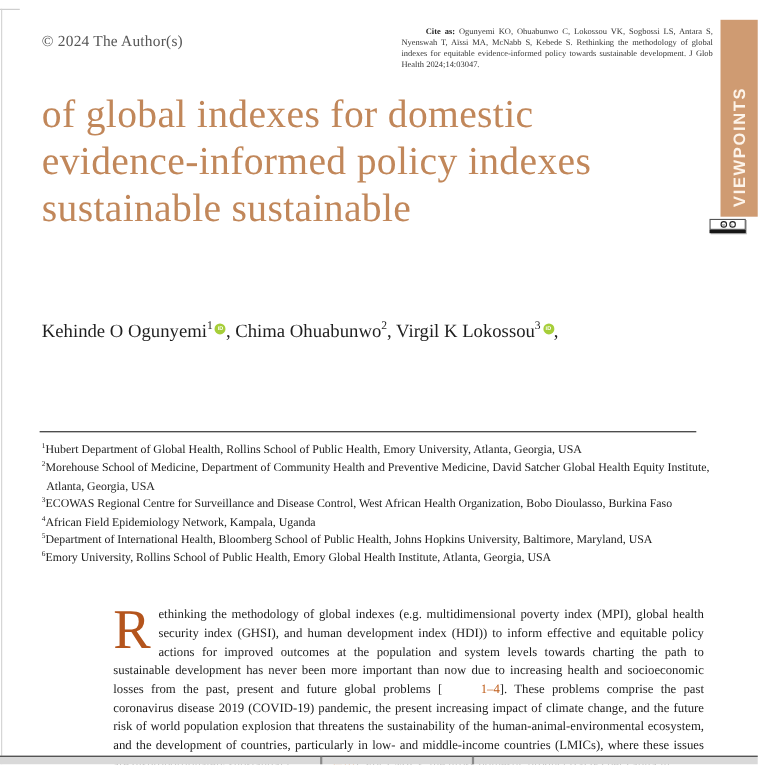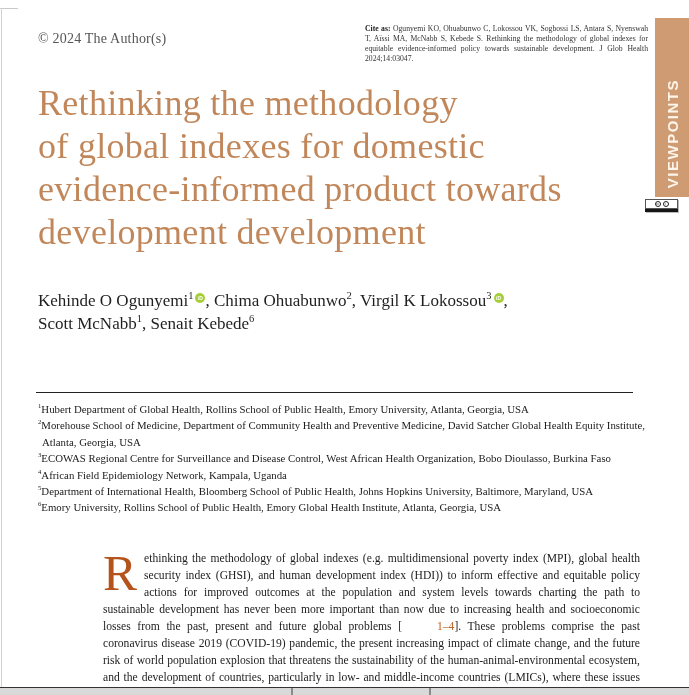--- a/index.html
+++ b/index.html
@@ -18,21 +18,21 @@
   
   .edge-top{position:absolute;left:0;top:8px;width:18px;height:1px;background:#c9c9c9;}
   .edge-left{position:absolute;left:1px;top:8px;bottom:0;width:1px;background:#d2d2d2;}
 
   .copyright{position:absolute;left:38px;top:31px;font-size:14px;color:#555;letter-spacing:.2px;}
 
   .citation{
     position:absolute;left:365px;top:24px;width:283px;
     font-size:7.7px;line-height:10px;color:#333;text-align:justify;
   }
-  .citation b{font-weight:bold;color:#222;}
+  .citation b{font-weight:bold;color:#222;margin-left:22px;}
 
   .banner{
     position:absolute;left:655px;top:18px;width:34px;height:179px;
     background:var(--banner-bg);
     display:flex;flex-direction:column;align-items:center;justify-content:flex-end;
     padding-bottom:9px;box-sizing:border-box;
   }
   .banner-text{
     writing-mode:vertical-rl;transform:rotate(180deg);
     font-family:"Liberation Sans",sans-serif;font-size:15px;font-weight:bold;
@@ -107,29 +107,27 @@
 
   <div class="cc-badge">
     <div class="cc-box">
       <span class="cc-circle">cc</span>
       <span class="cc-circle">i</span>
     </div>
     <div class="cc-bar"></div>
   </div>
 
   <h1 class="title" id="title">
-      <div>Rethinking the methodology</div>
       <div>of global indexes for domestic</div>
-      <div>evidence-informed product towards</div>
-      <div>development development</div>
+      <div>evidence-informed policy indexes</div>
+      <div>sustainable sustainable</div>
     </h1>
 
   <div class="authors" id="authors">
       <div class="author-line"><span>Kehinde O Ogunyemi<sup>1</sup></span><span class="orcid">iD</span>, <span>Chima Ohuabunwo<sup>2</sup></span>, <span>Virgil K Lokossou<sup>3</sup></span><span class="orcid">iD</span>,</div>
-      <div class="author-line"><span>Scott McNabb<sup>1</sup></span>, <span>Senait Kebede<sup>6</sup></span></div>
     </div>
 
   <div class="rule"></div>
 
   <div class="affils" id="affils">
       <div class="affil"><sup>1</sup>Hubert Department of Global Health, Rollins School of Public Health, Emory University, Atlanta, Georgia, USA</div>
       <div class="affil"><sup>2</sup>Morehouse School of Medicine, Department of Community Health and Preventive Medicine, David Satcher Global Health Equity Institute, Atlanta, Georgia, USA</div>
       <div class="affil"><sup>3</sup>ECOWAS Regional Centre for Surveillance and Disease Control, West African Health Organization, Bobo Dioulasso, Burkina Faso</div>
       <div class="affil"><sup>4</sup>African Field Epidemiology Network, Kampala, Uganda</div>
       <div class="affil"><sup>5</sup>Department of International Health, Bloomberg School of Public Health, Johns Hopkins University, Baltimore, Maryland, USA</div>

